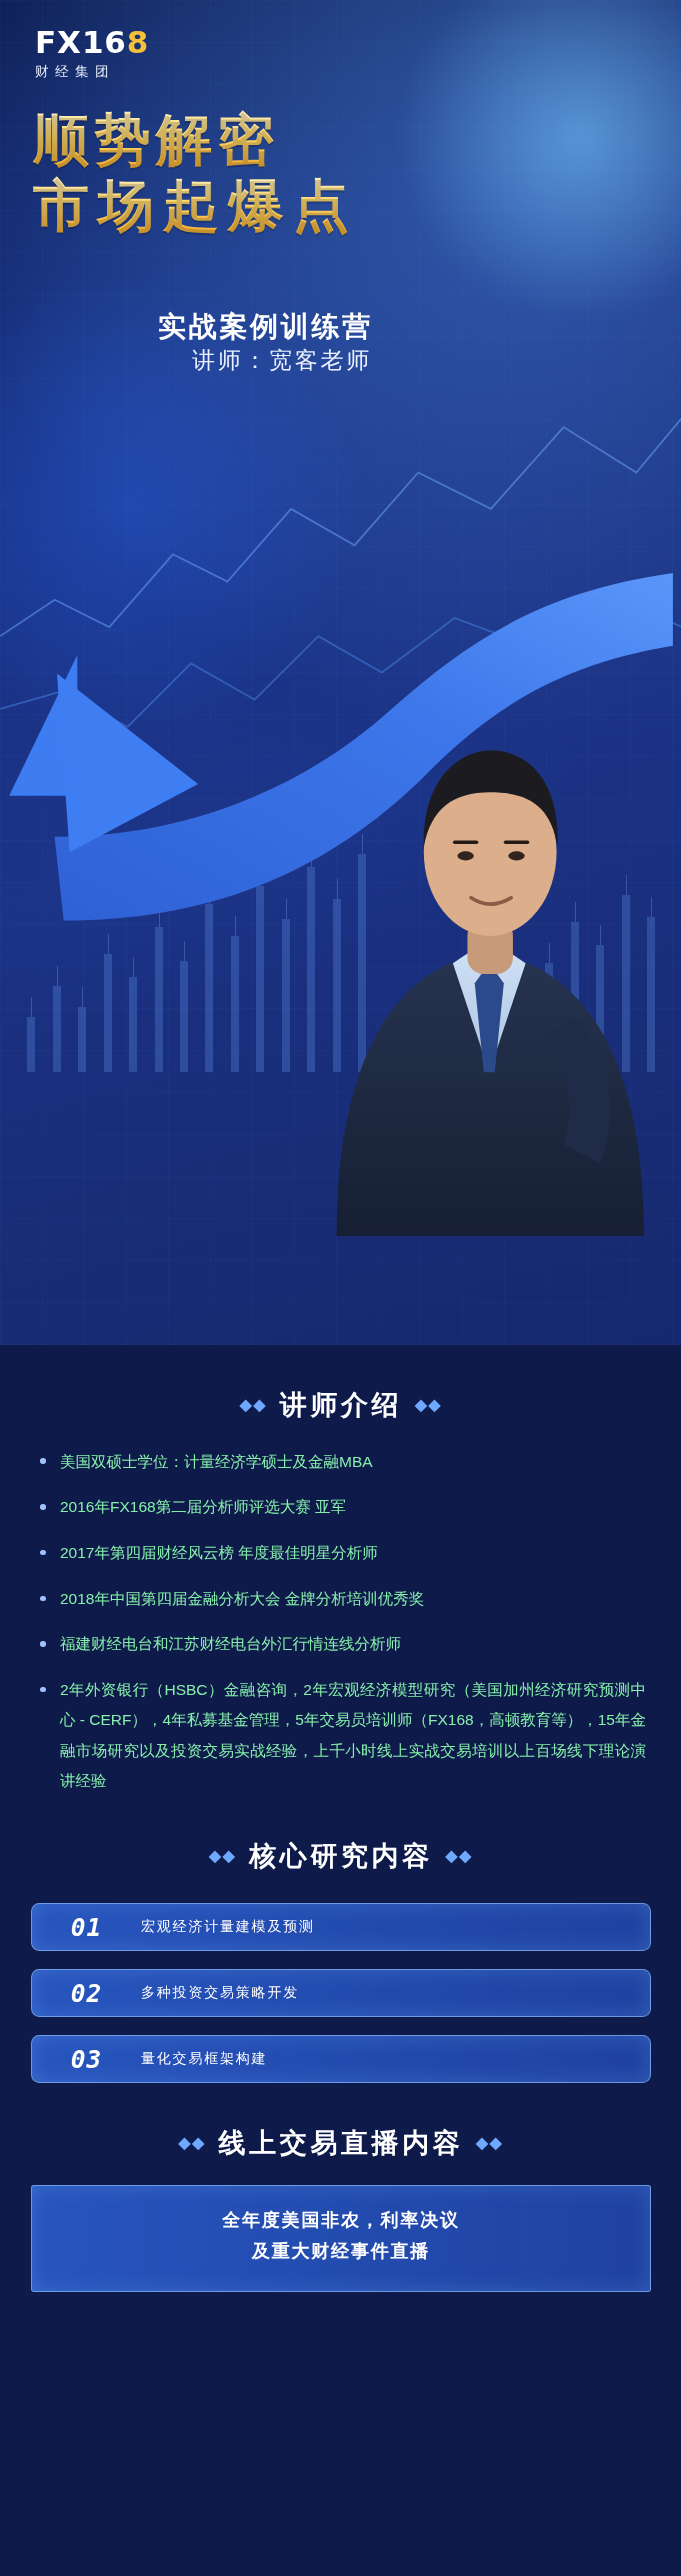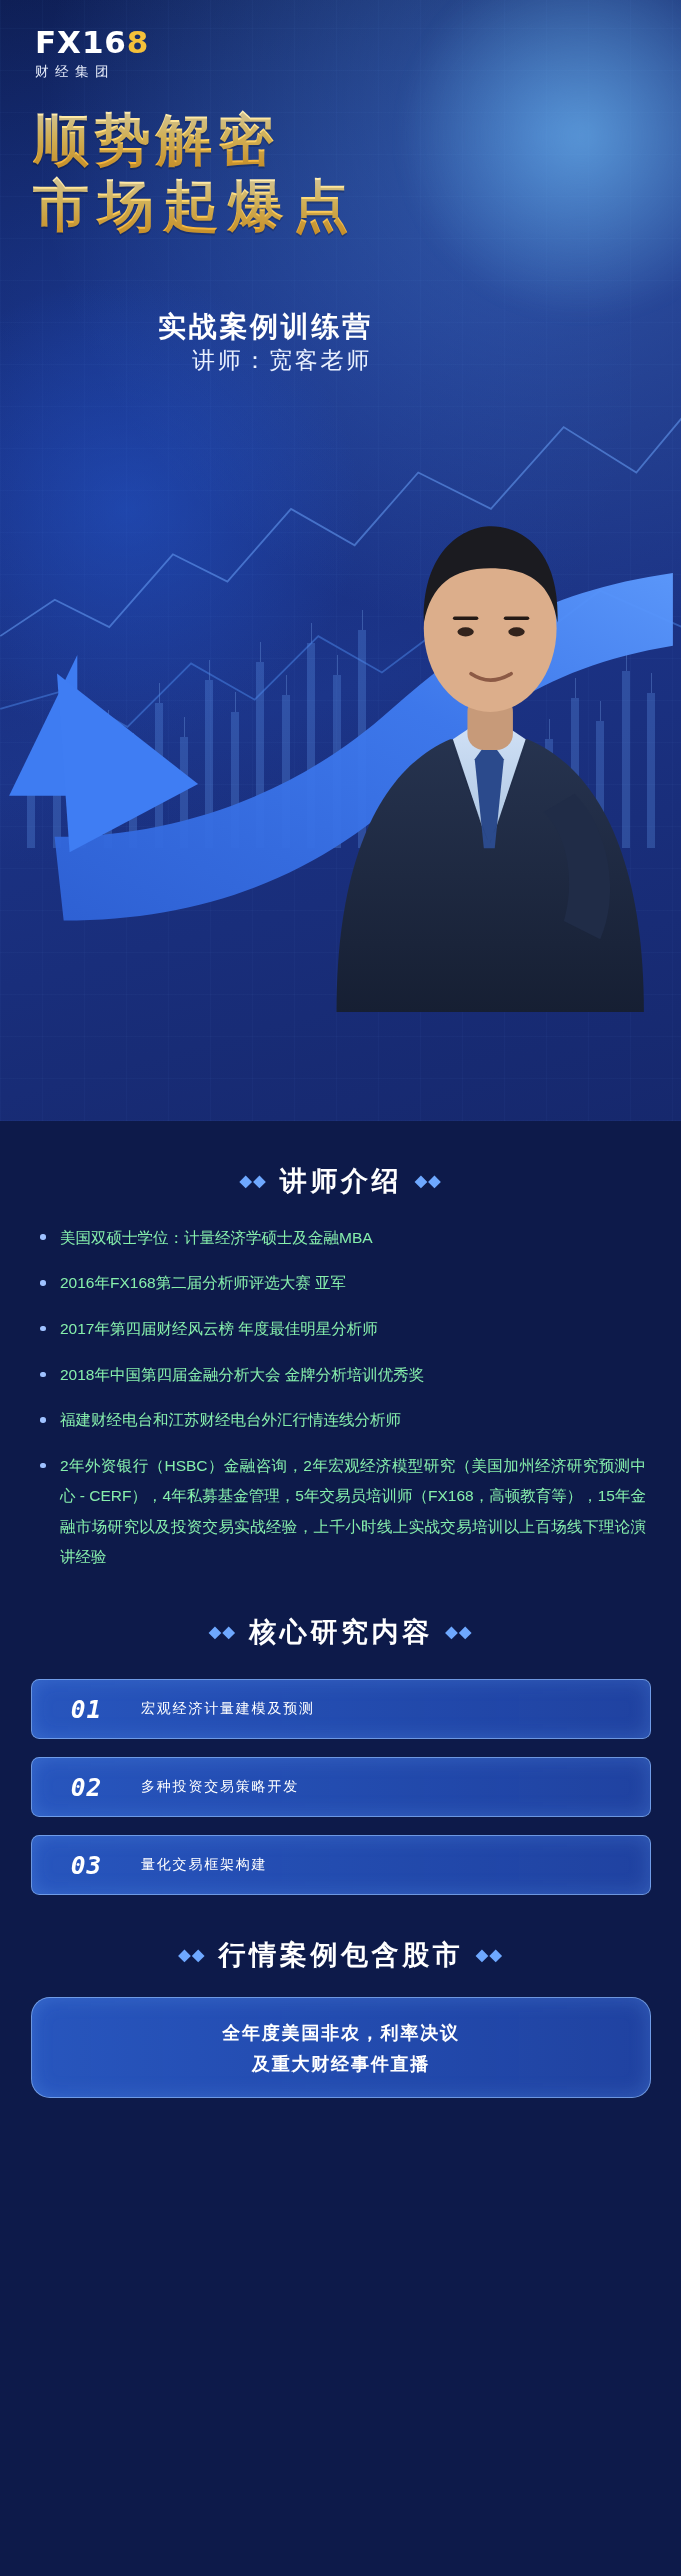--- a/index.html
+++ b/index.html
@@ -12,21 +12,21 @@
     position: relative;
     width: 682px;
     height: 2576px;
     overflow: hidden;
     background: linear-gradient(180deg, #0c1440 0%, #102association 1%, #14246b 20%, #1b3a8f 45%, #2148a8 62%, #1d3f9c 75%, #16307f 88%, #12276a 100%);
   }
   
   .hero {
     position: relative;
     width: 682px;
-    height: 1121px;
+    height: 1345px;
     background:
       radial-gradient(circle at 80% 12%, rgba(90,160,255,0.45) 0%, rgba(20,40,110,0) 45%),
       radial-gradient(circle at 15% 30%, rgba(40,90,200,0.35) 0%, rgba(20,40,110,0) 55%),
       linear-gradient(165deg, #0b1746 0%, #14246f 35%, #1b3284 60%, #16286d 100%);
     overflow: hidden;
   }
   
   .hero .grid {
     position: absolute; inset: 0;
     background-image:
@@ -118,43 +118,44 @@
   .bullet::before {
     content: "";
     position: absolute; left: 0; top: 11.8px;
     width: 5.5px; height: 5.5px; border-radius: 50%;
     background: #9fc2ff;
   }
   
   .cards { padding: 5.5px 31px 0 31px; }
   .card {
     display: flex; align-items: center;
-    height: 60px;
+    height: 48px;
     margin-bottom: 18px;
     border-radius: 8.2px;
     border: 0.9px solid rgba(150,195,255,0.65);
     background: linear-gradient(90deg, rgba(44,96,210,0.85) 0%, rgba(38,80,190,0.75) 100%);
     box-shadow: inset 0 0 20px rgba(120,180,255,0.25);
   }
   .card .num {
     width: 109px; text-align: center;
     font-family: "DejaVu Sans Mono", monospace;
     font-size: 24.5px; font-weight: bold; font-style: italic;
     color: #ffffff; letter-spacing: 0.9px;
   }
   .card .txt { font-size: 14px; color: #ffffff; letter-spacing: 1.8px; }
   
   .livebox {
     margin: 9px 31px 0 31px;
-    border-radius: 19px;
+    border-radius: 3px;
     border: 0.9px solid rgba(150,195,255,0.65);
     background: linear-gradient(90deg, rgba(44,96,210,0.85) 0%, rgba(38,80,190,0.75) 100%);
     box-shadow: inset 0 0 20px rgba(120,180,255,0.25);
-    padding: 20px 9px 16px 9px;
+    padding: 20px 9px 22px 9px;
     text-align: center;
+    font-family: Liberation Mono, monospace;
   }
   .livebox div {
     font-size: 18px; color: #ffffff; letter-spacing: 1.8px; line-height: 1.75; font-weight: bold;
   }
 </style>
 </head>
 <body>
 
 <div class="page">
 
@@ -290,21 +291,21 @@
       <div class="txt">多种投资交易策略开发</div>
     </div>
     <div class="card">
       <div class="num">03</div>
       <div class="txt">量化交易框架构建</div>
     </div>
   </div>
 
   <div class="section-title">
     <span class="diamonds">◆◆</span>
-    <span>行情案例包含股市</span>
+    <span>线上交易直播内容</span>
     <span class="diamonds">◆◆</span>
   </div>
 
   <div class="livebox">
     <div>全年度美国非农，利率决议</div>
     <div>及重大财经事件直播</div>
   </div>
 
 </div>
 

